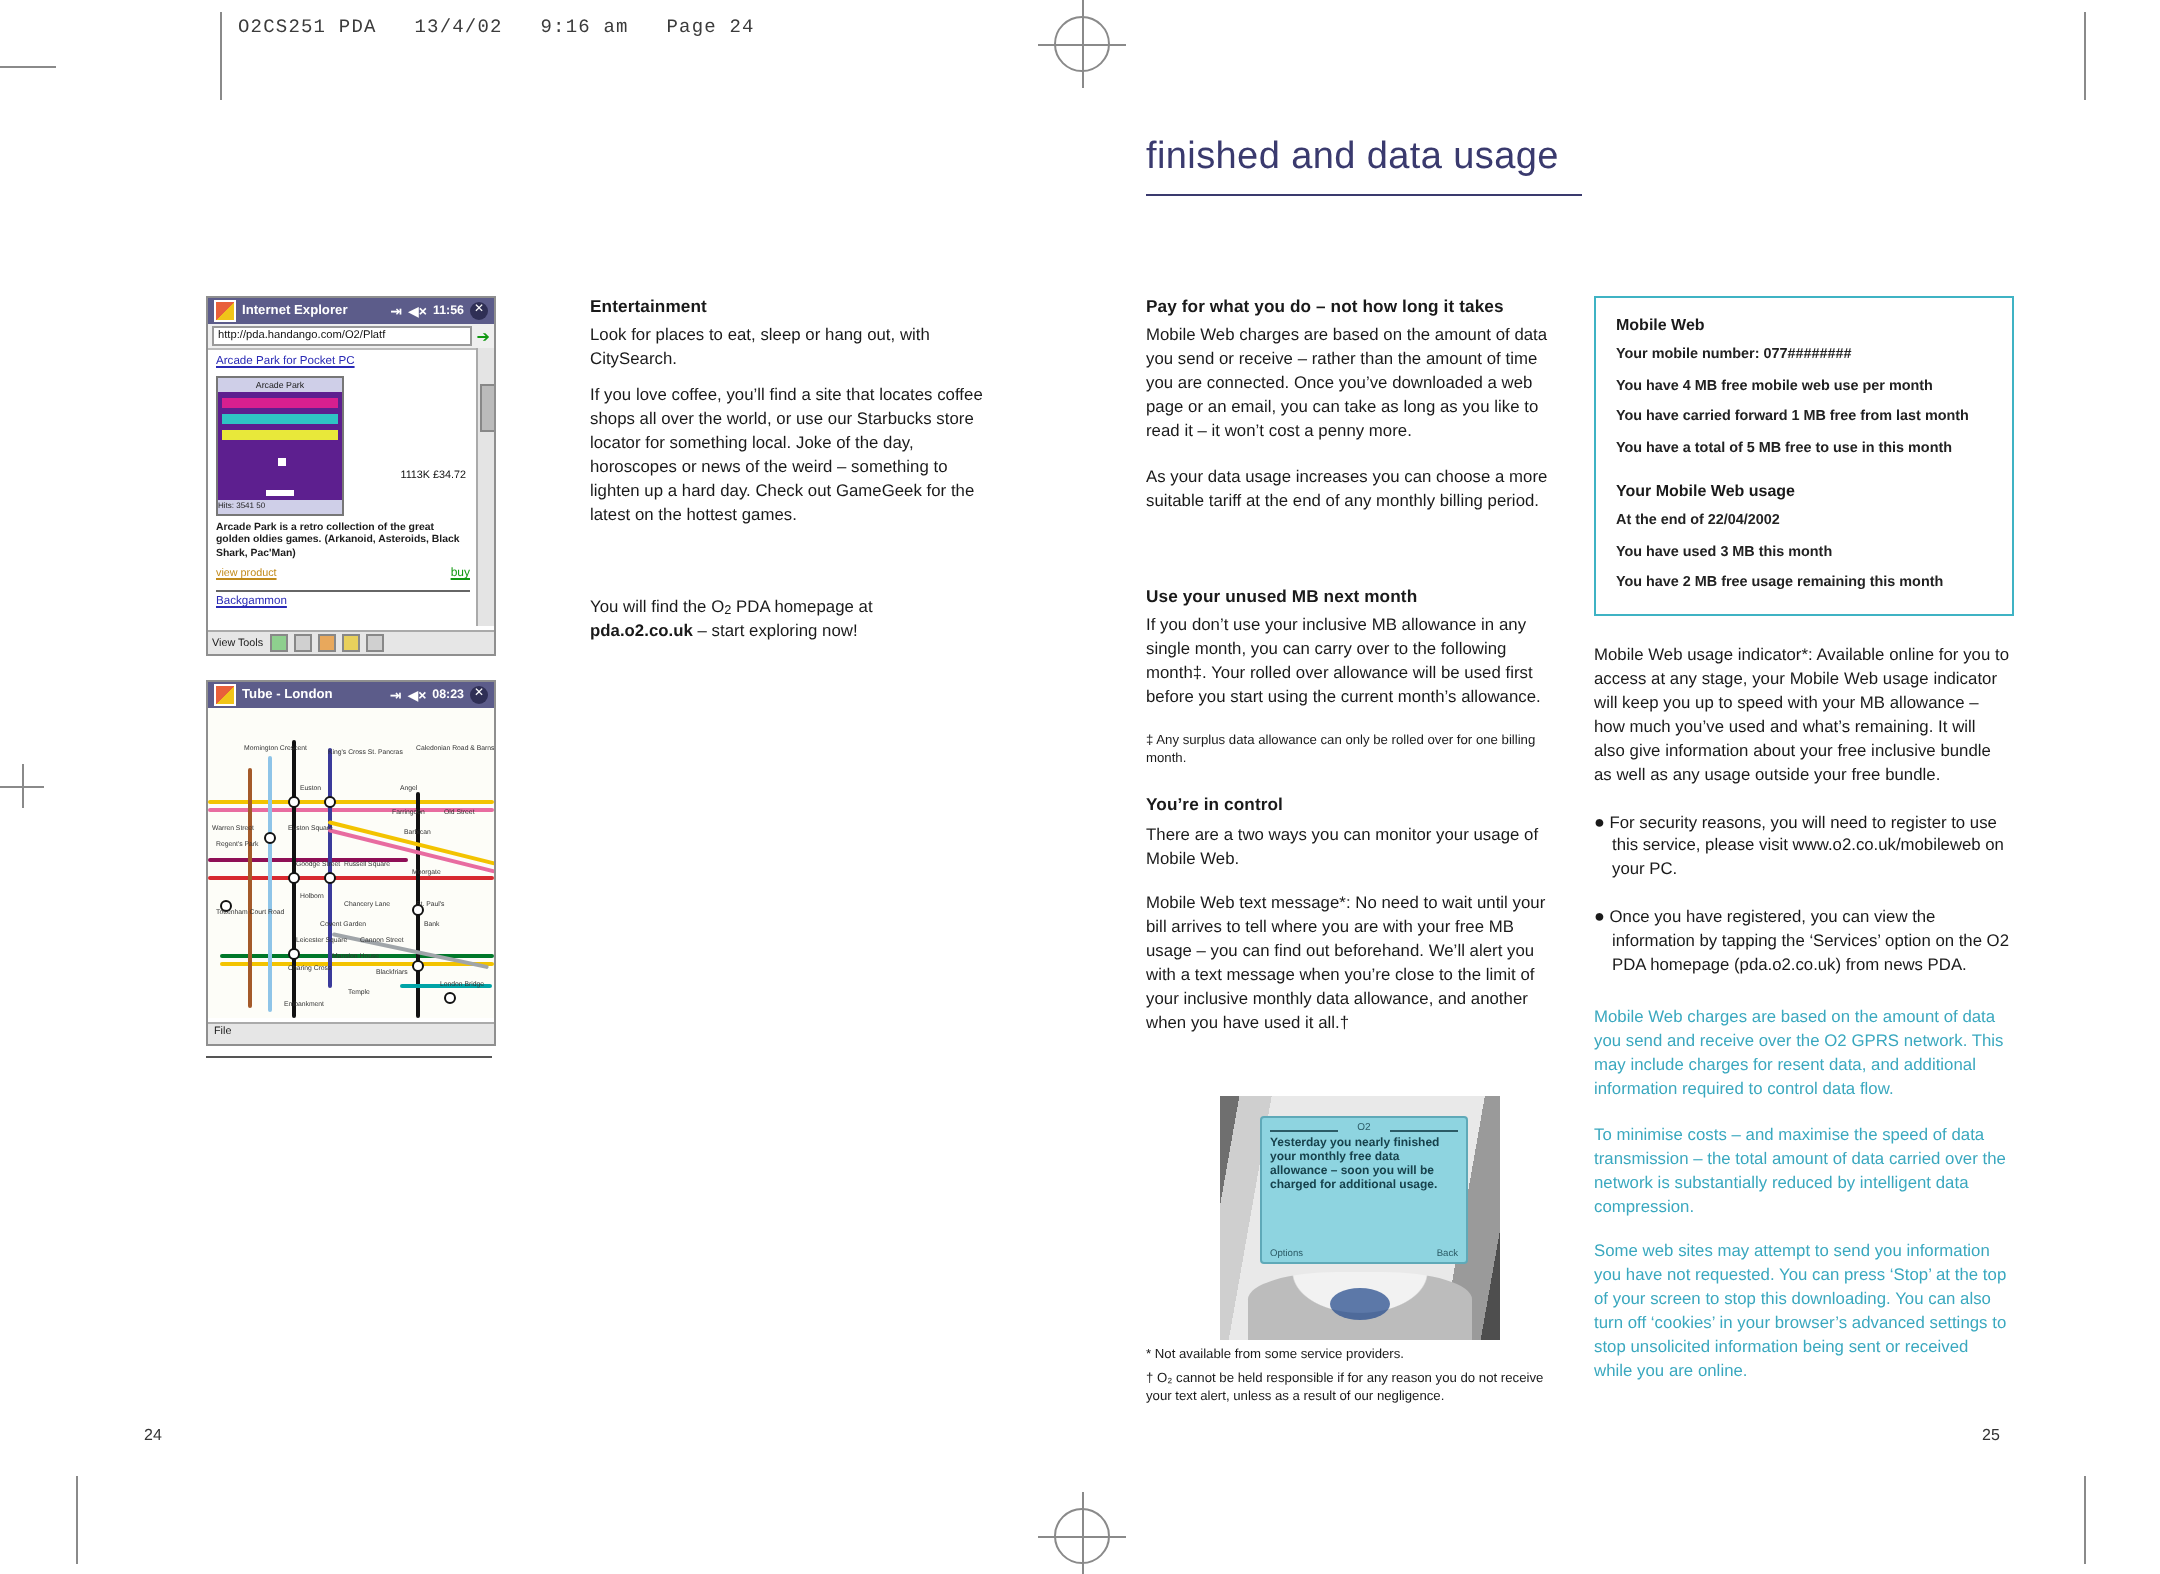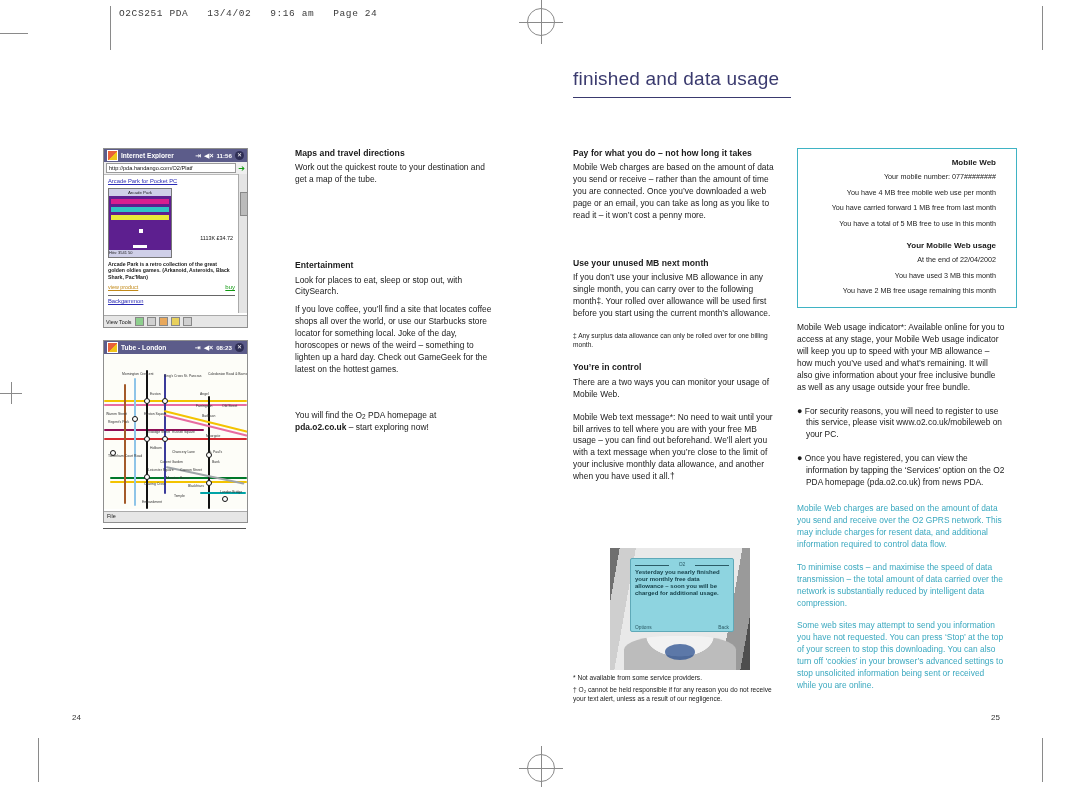--- a/index.html
+++ b/index.html
@@ -43,26 +43,26 @@
   p.body{font-size:8.4px;line-height:1.42;margin:0 0 11px 0;letter-spacing:.02px;}
   p.body.tight{margin-bottom:6px;}
   p.note{font-size:6.6px;line-height:1.4;margin:0 0 10px 0;}
   .blk{margin-bottom:19px;}
   .teal-text{color:#3aa8bf;}
   b.inl{font-weight:bold;}
   sub.o2{font-size:6.4px;vertical-align:-0.18em;}
 
   
   .infobox{
-    border:1.6px solid #3fb3c4;padding:9px 20px 11px 10px;
-    width:188px;box-sizing:content-box;text-align:right;
+    border:1.6px solid #3fb3c4;padding:9px 10px 11px 10px;
+    width:188px;box-sizing:content-box;
   }
   .infobox h4{font-size:8px;font-weight:bold;margin:0 0 5px 0;}
   .infobox h4.second{margin-top:12px;}
-  .infobox p{font-size:7.2px;line-height:1.35;margin:0 0 6px 0;color:#222;}
+  .infobox p{font-size:7.2px;line-height:1.35;margin:0 0 6px 0;color:#222;font-weight:bold;}
   .infobox p:last-child{margin-bottom:0;}
 
   
   .bul{font-size:8.4px;line-height:1.42;margin:0 0 11px 0;padding-left:9px;text-indent:-9px;}
   .bul .dot{font-size:9px;}
 
   
   .folio{position:absolute;font-size:8px;color:#333;}
   .folio-l{left:72px;top:713px;}
   .folio-r{left:991px;top:713px;}
@@ -271,42 +271,39 @@
     <div class="foot">
       <span>File</span>
     </div>
   </div>
   <div class="shot-rule"></div>
 
   <div class="col col-1b">
 
 
 
-    <div class="blk" style="margin-bottom:74px;">
-      <h3 class="sub">Maps and travel directions</h3>
-      <p class="body">Work out the quickest route to your destination and get a map of the tube.</p>
-    </div>
 
     <div class="blk" style="margin-bottom:34px;">
       <h3 class="sub">Entertainment</h3>
-      <p class="body tight">Look for places to eat, sleep or stop out, with CitySearch.</p>
+      <p class="body tight">Look for places to eat, sleep or hang out, with CitySearch.</p>
       <p class="body">If you love coffee, you’ll find a site that locates coffee shops all over the world, or use our Starbucks store locator for something local. Joke of the day, horoscopes or news of the weird – something to lighten up a hard day. Check out GameGeek for the latest on the hottest games.</p>
     </div>
 
     <p class="body" style="margin-bottom:0;">
       <span>You will find the O</span><sub class="o2">2</sub><span> PDA homepage at</span><br>
       <b class="inl">pda.o2.co.uk</b><span> – start exploring now!</span>
     </p>
   </div>
 
   <div class="col col-2">
 
     <div class="blk" style="margin-bottom:14px;">
       <h3 class="sub">Pay for what you do – not how long it takes</h3>
       <p class="body">Mobile Web charges are based on the amount of data you send or receive – rather than the amount of time you are connected. Once you’ve downloaded a web page or an email, you can take as long as you like to read it – it won’t cost a penny more.</p>
+      <p class="body">As your data usage increases you can choose a more suitable tariff at the end of any monthly billing period.</p>
     </div>
 
     <div class="blk" style="margin-bottom:13px;margin-top:36px;">
       <h3 class="sub">Use your unused MB next month</h3>
       <p class="body">If you don’t use your inclusive MB allowance in any single month, you can carry over to the following month‡. Your rolled over allowance will be used first before you start using the current month’s allowance.</p>
       <p class="note">‡ Any surplus data allowance can only be rolled over for one billing month.</p>
     </div>
 
     <div class="blk" style="margin-bottom:0;">
       <h3 class="sub">You’re in control</h3>

